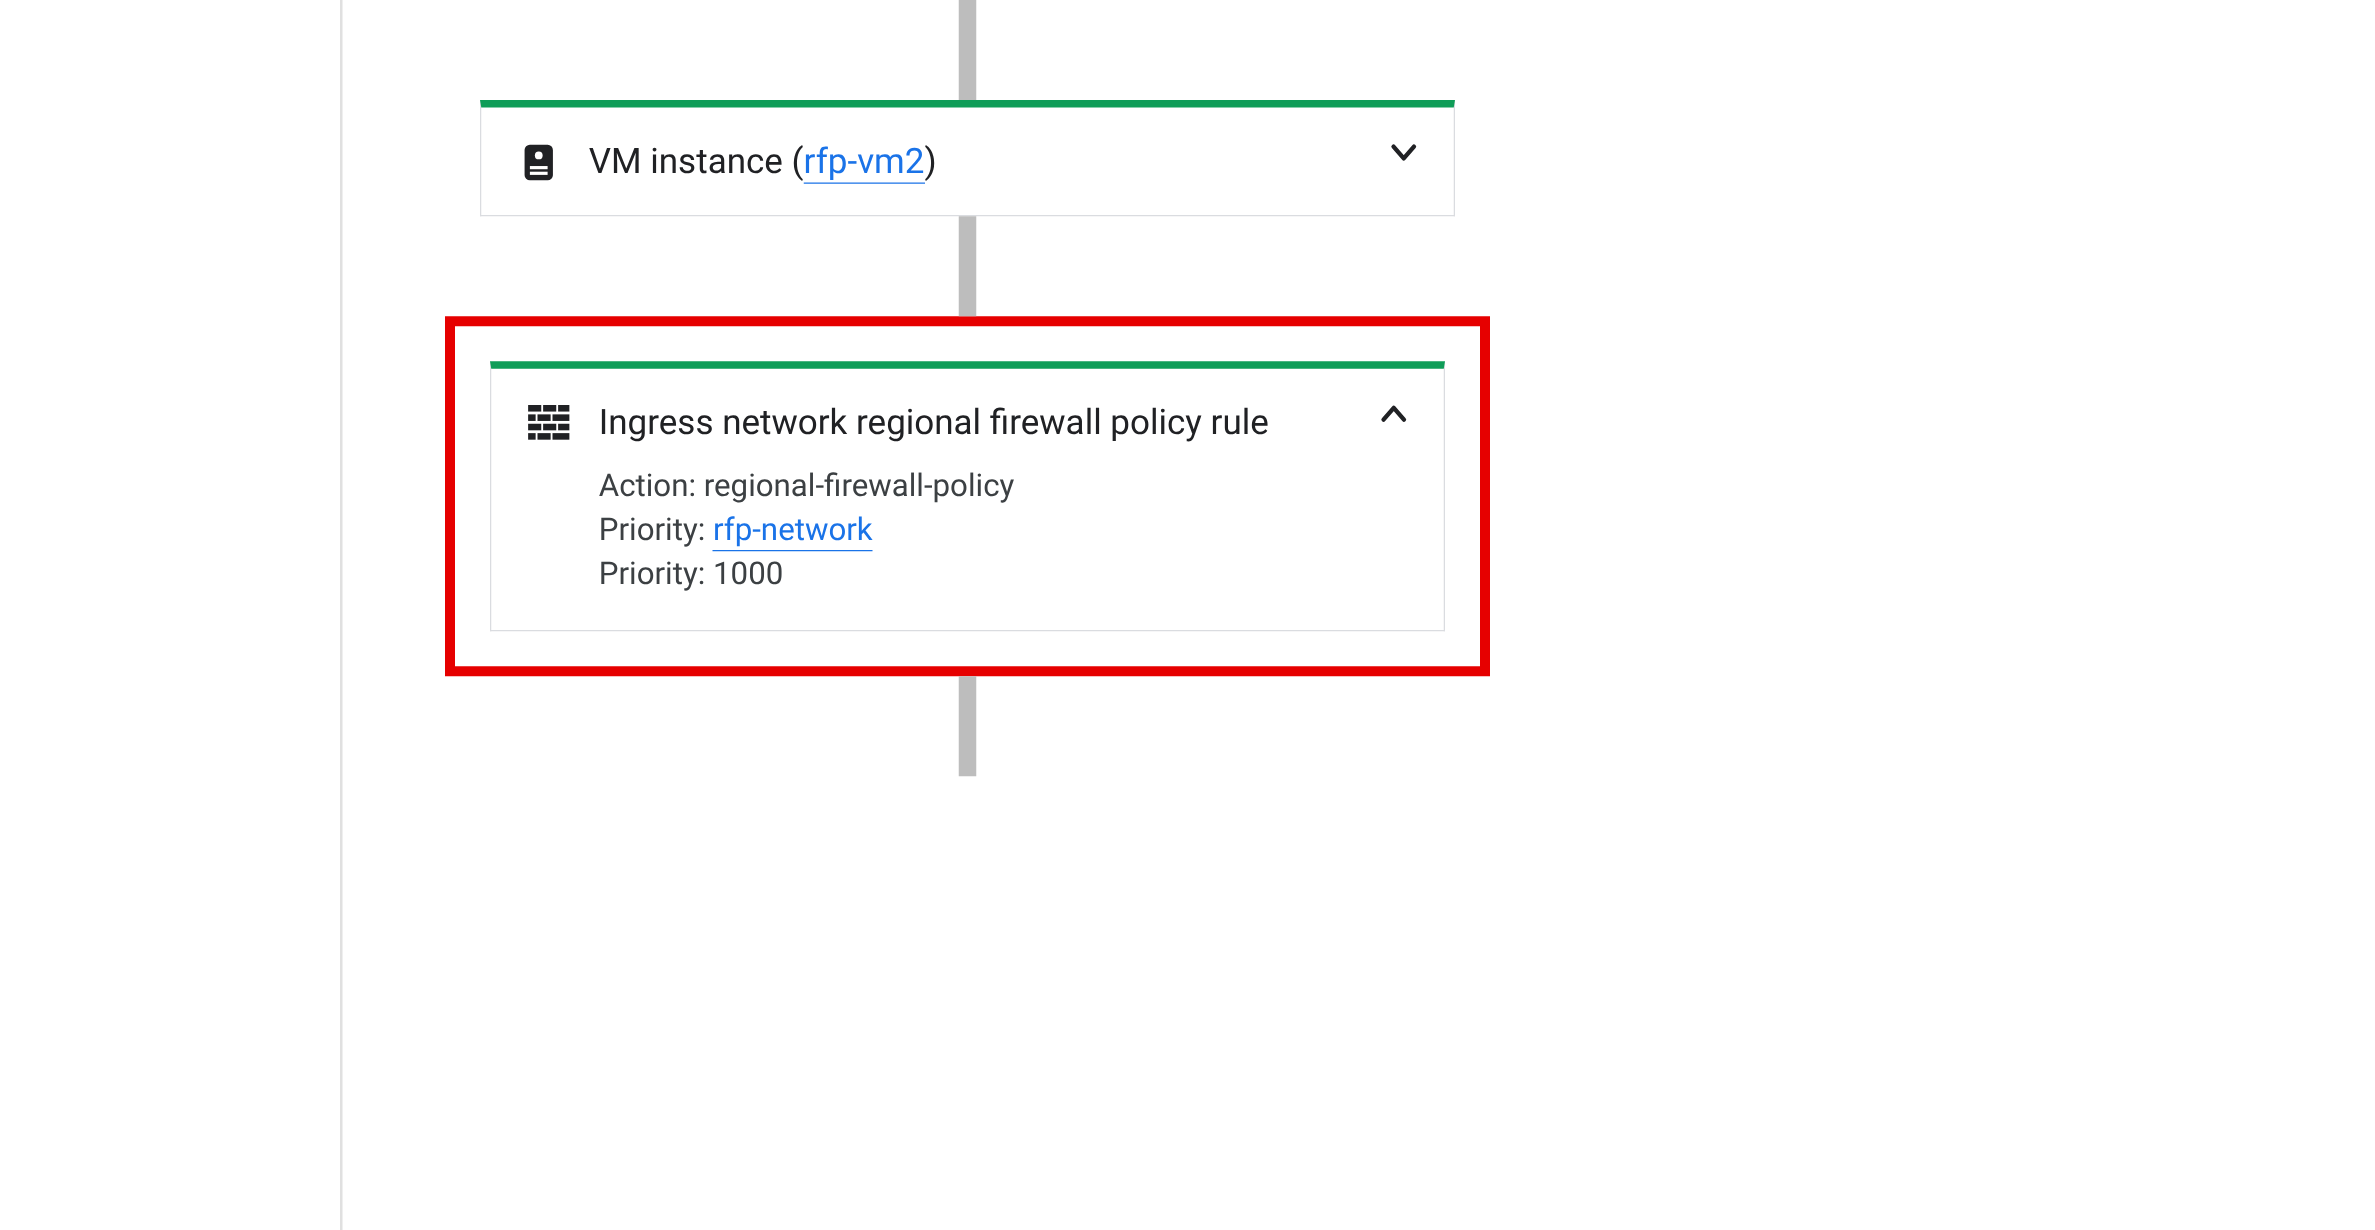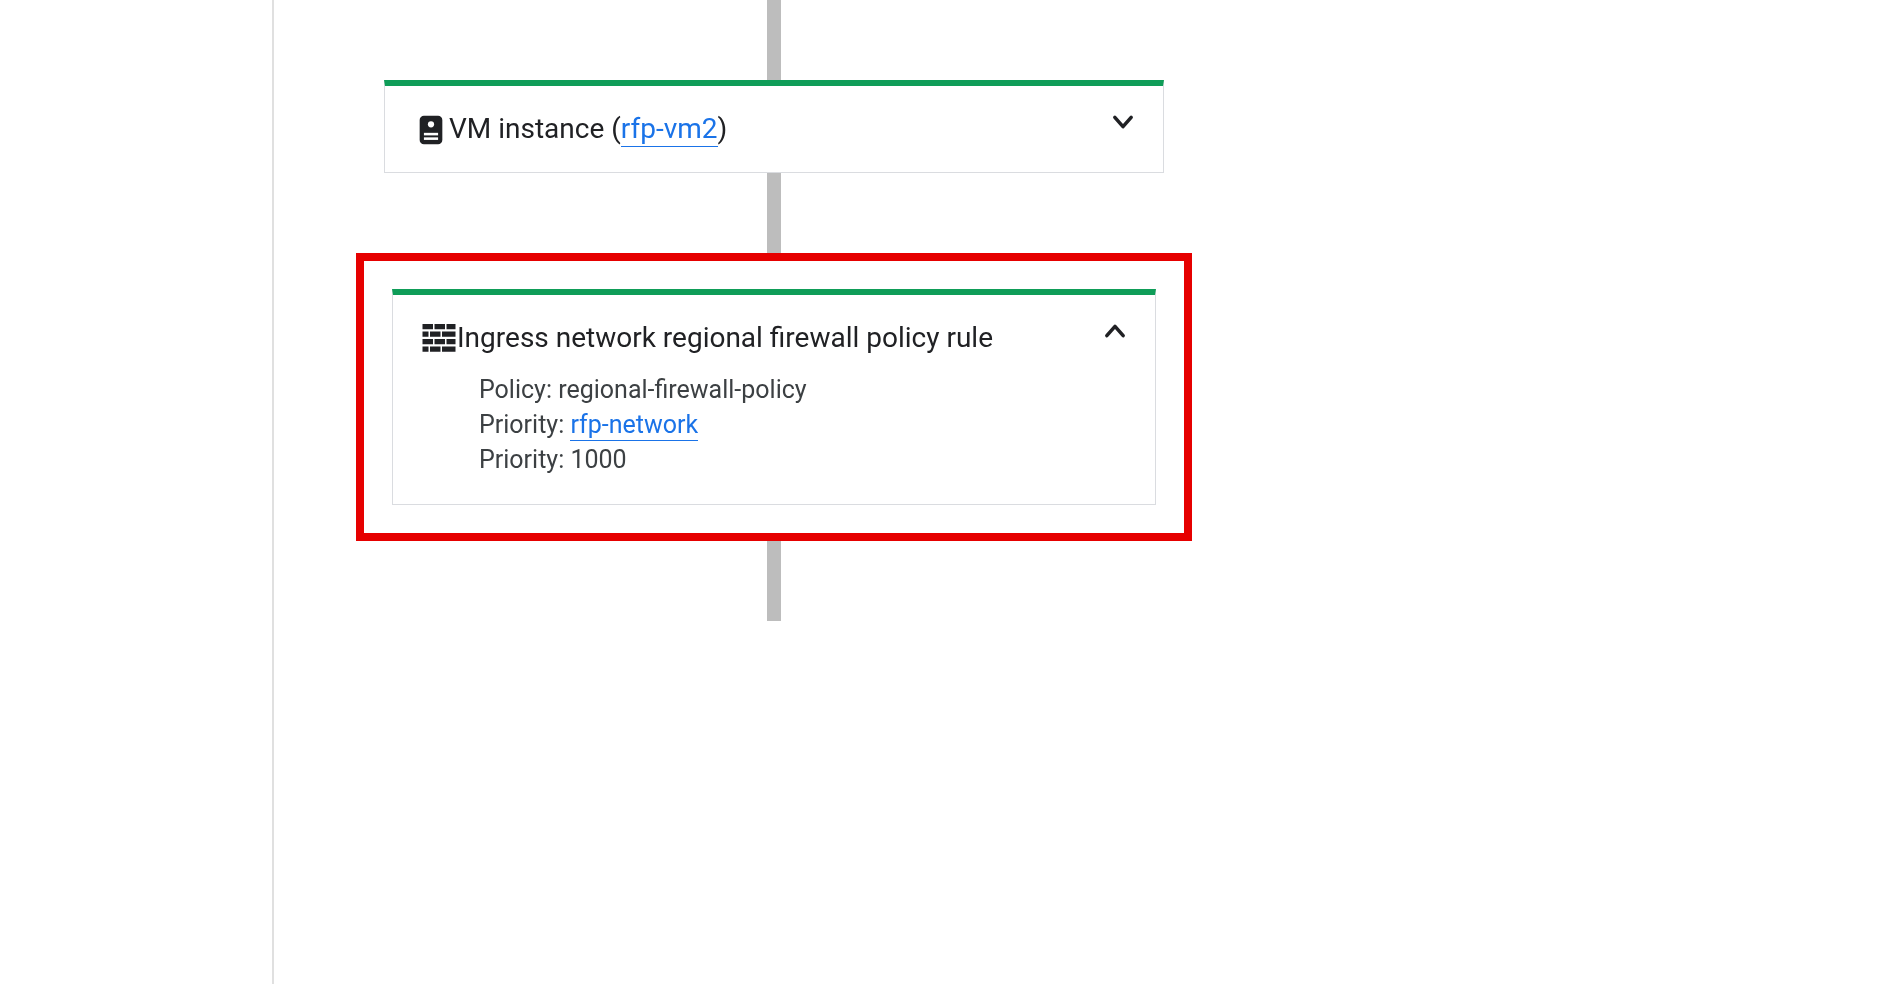--- a/index.html
+++ b/index.html
@@ -49,20 +49,21 @@
   .card {
     border: 1px solid #dadce0;
     border-top: 6px solid #0f9d58;
     background: #fff;
     padding: 24px 28px 24px 28px;
     position: relative;
   }
   .card-header {
     display: flex;
     align-items: center;
+    gap: 22px;
   }
   .icon-slot {
     width: 36px;
     height: 36px;
     flex: 0 0 36px;
     display: flex;
     align-items: center;
     justify-content: center;
     margin-top: 2px;
   }
@@ -168,21 +169,21 @@
                 <rect x="1" y="17" width="4" height="3.5"></rect>
                 <rect x="6" y="17" width="7" height="3.5"></rect>
                 <rect x="14" y="17" width="9" height="3.5"></rect>
               </g>
             </svg>
           </div>
           <div class="card-title">Ingress network regional firewall policy rule</div>
         </div>
         <div class="card-body">
           <div class="kv">
-            <span>Policy: </span><span>regional-firewall-policy</span>
+            <span>Action: </span><span>regional-firewall-policy</span>
           </div>
           <div class="kv">
             <span>Priority: </span><a href="#" class="link">rfp-network</a>
           </div>
           <div class="kv">
             <span>Priority: </span><span>1000</span>
           </div>
         </div>
       </div>
     </div>

